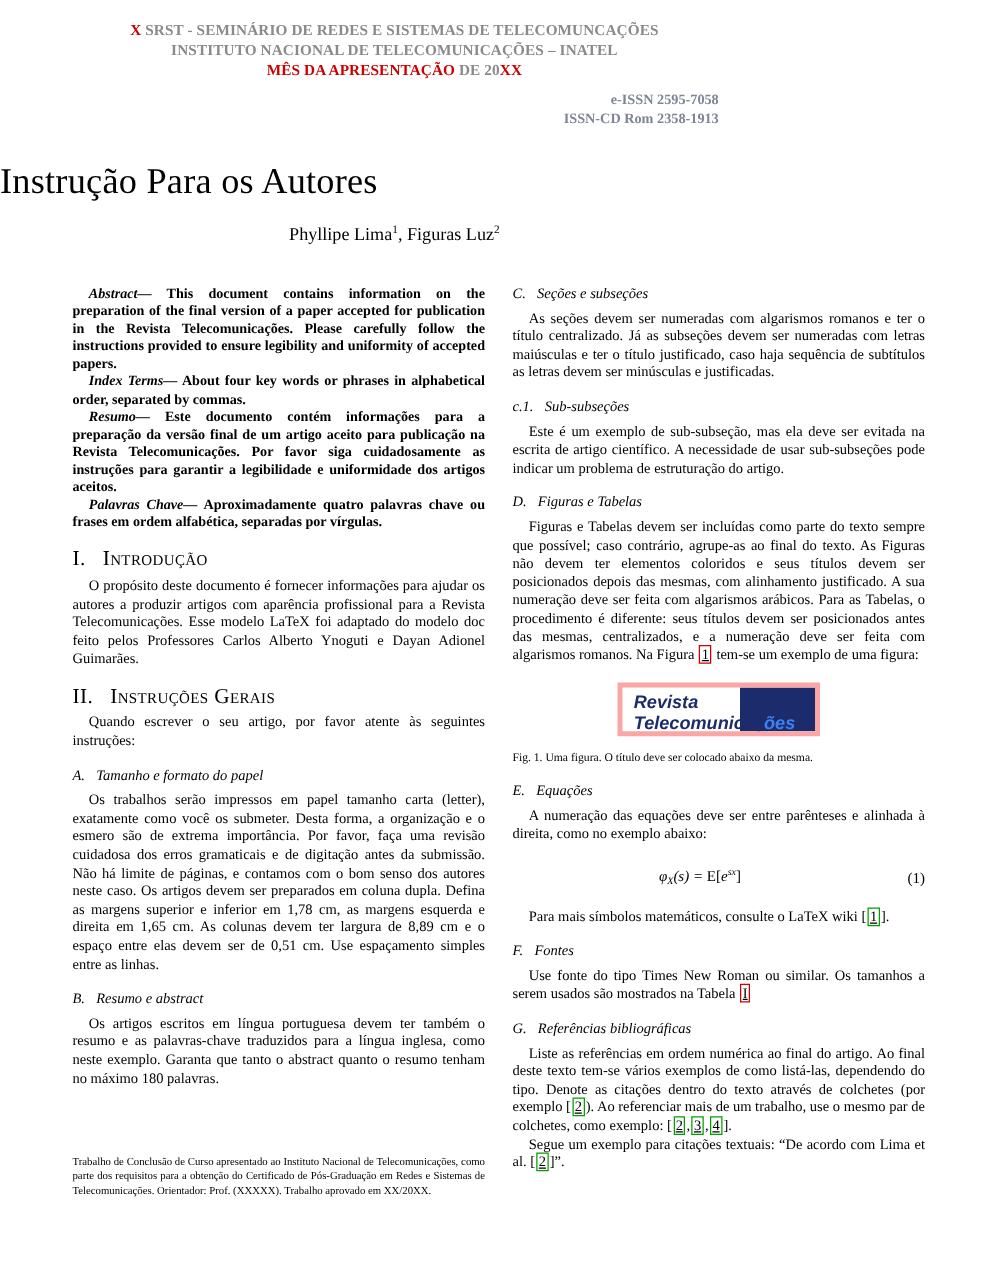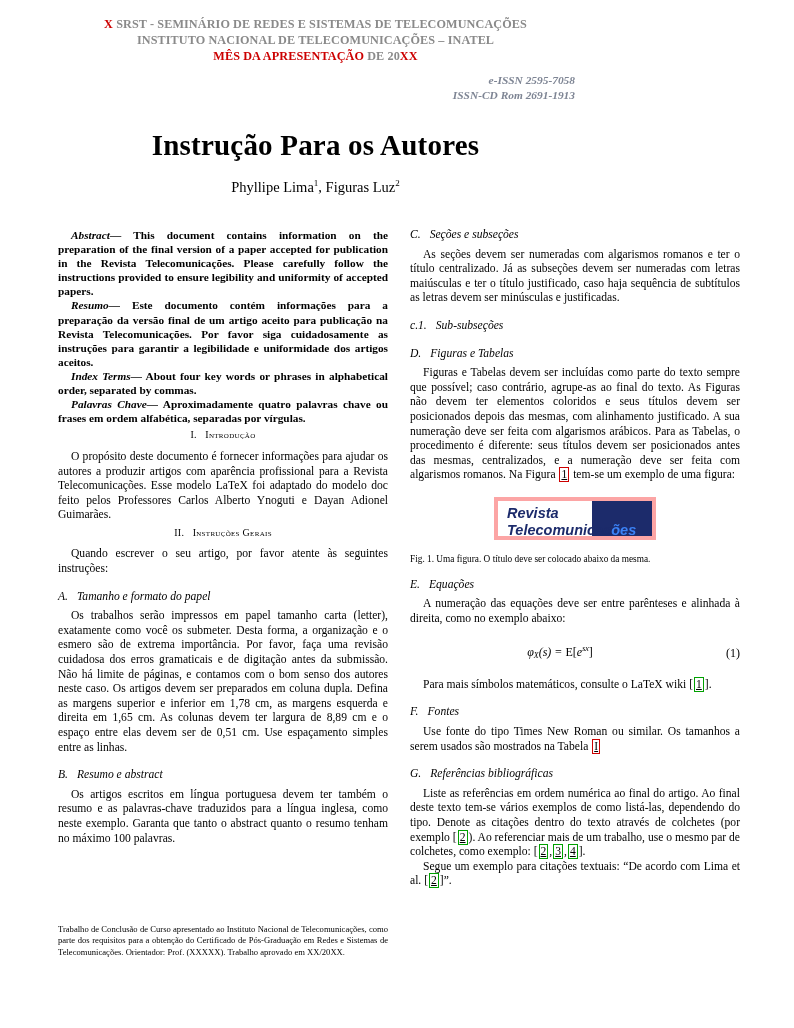--- a/index.html
+++ b/index.html
@@ -40,34 +40,33 @@
   .conf-line.l1 { font-weight: normal; color: #8a8a8a; }
   .conf-line.l2 { font-weight: normal; color: #8a8a8a; }
   .red { color: #cc0000; font-weight: bold; }
   .gray-b { color: #8a8a8a; font-weight: bold; }
 
   .issn-block {
     text-align: right;
     padding-right: 56px;
     margin-top: 9px;
     line-height: 15px;
-    font-style: italic;
   }
   .issn-line {
     font-size: 11.4px;
     color: #7e8594;
     font-weight: bold;
     font-family: "Liberation Serif", serif;
   }
 
   
   .paper-title {
-    text-align: center;
+    text-align: left;
     font-size: 29px;
-    font-weight: bold;
+    font-weight: normal;
     margin-top: 26px;
     letter-spacing: 0.2px;
     font-family: "Liberation Serif", serif;
   }
   .authors {
     text-align: center;
     font-size: 14.5px;
     margin-top: 16px;
     font-family: "Liberation Serif", serif;
   }
@@ -103,23 +102,22 @@
     text-align: justify;
     font-size: 11.3px;
     line-height: 14.1px;
   }
   .abs-lead {
     font-style: italic;
     font-weight: bold;
   }
 
   .sec-head {
-    text-align: center;
-    margin: 3px 0 7px 0;
-    font-size: 10px;
+    margin: 15px 0 7px 0;
+    font-size: 17px;
     font-variant: small-caps;
     letter-spacing: 0.3px;
   }
   .sec-head .num { font-variant: normal; }
 
   .subsec-head {
     margin: 13px 0 5px 0;
     font-style: italic;
     font-size: 11.6px;
     text-align: left;
@@ -228,60 +226,61 @@
 <div class="page">
 
   <div class="conf-header">
     <div class="conf-line l1"><span class="red">X</span><span class="gray-b"> SRST - SEMINÁRIO DE REDES E SISTEMAS DE TELECOMUNCAÇÕES</span></div>
     <div class="conf-line l2"><span class="gray-b">INSTITUTO NACIONAL DE TELECOMUNICAÇÕES – INATEL</span></div>
     <div class="conf-line"><span class="red">MÊS DA APRESENTAÇÃO</span><span class="gray-b"> DE 20</span><span class="red">XX</span></div>
   </div>
 
   <div class="issn-block">
     <div class="issn-line">e-ISSN 2595-7058</div>
-    <div class="issn-line">ISSN-CD Rom 2691-1913</div>
+    <div class="issn-line">ISSN-CD Rom 2358-1913</div>
   </div>
 
   <div class="paper-title">Instrução Para os Autores</div>
   <div class="authors">
     <span>Phyllipe Lima</span><sup>1</sup><span>, </span><span>Figuras Luz</span><sup>2</sup>
   </div>
 
   <div class="columns">
 
     <div class="col">
 
       <p class="abstract-p"><span class="abs-lead">Abstract—</span><span> This document contains information on the preparation of the final version of a paper accepted for publication in the Revista Telecomunicações. Please carefully follow the instructions provided to ensure legibility and uniformity of accepted papers.</span></p>
 
+      <p class="abstract-p"><span class="abs-lead">Index Terms—</span><span> About four key words or phrases in alphabetical order, separated by commas.</span></p>
+
       <p class="abstract-p"><span class="abs-lead">Resumo—</span><span>  Este documento contém informações para a preparação da versão final de um artigo aceito para publicação na Revista Telecomunicações. Por favor siga cuidadosamente as instruções para garantir a legibilidade e uniformidade dos artigos aceitos.</span></p>
-
-      <p class="abstract-p"><span class="abs-lead">Index Terms—</span><span> About four key words or phrases in alphabetical order, separated by commas.</span></p>
 
       <p class="abstract-p"><span class="abs-lead">Palavras Chave—</span><span> Aproximadamente quatro palavras chave ou frases em ordem alfabética, separadas por vírgulas.</span></p>
 
       <div class="sec-head"><span class="num">I.</span>&nbsp;&nbsp;&nbsp;<span>Introdução</span></div>
       <p class="body-p">O propósito deste documento é fornecer informações para ajudar os autores a produzir artigos com aparência profissional para a Revista Telecomunicações. Esse modelo LaTeX foi adaptado do modelo doc feito pelos Professores Carlos Alberto Ynoguti e Dayan Adionel Guimarães.</p>
 
       <div class="sec-head"><span class="num">II.</span>&nbsp;&nbsp;&nbsp;<span>Instruções Gerais</span></div>
       <p class="body-p">Quando escrever o seu artigo, por favor atente às seguintes instruções:</p>
 
       <div class="subsec-head"><span class="letter">A.</span><span class="stext">Tamanho e formato do papel</span></div>
       <p class="body-p">Os trabalhos serão impressos em papel tamanho carta (letter), exatamente como você os submeter. Desta forma, a organização e o esmero são de extrema importância. Por favor, faça uma revisão cuidadosa dos erros gramaticais e de digitação antes da submissão. Não há limite de páginas, e contamos com o bom senso dos autores neste caso. Os artigos devem ser preparados em coluna dupla. Defina as margens superior e inferior em 1,78 cm, as margens esquerda e direita em 1,65 cm. As colunas devem ter largura de 8,89 cm e o espaço entre elas devem ser de 0,51 cm. Use espaçamento simples entre as linhas.</p>
 
       <div class="subsec-head"><span class="letter">B.</span><span class="stext">Resumo e abstract</span></div>
-      <p class="body-p">Os artigos escritos em língua portuguesa devem ter também o resumo e as palavras-chave traduzidos para a língua inglesa, como neste exemplo. Garanta que tanto o abstract quanto o resumo tenham no máximo 100 palavras.</p>
+      <p class="body-p">Os artigos escritos em língua portuguesa devem ter também o resumo e as palavras-chave traduzidos para a língua inglesa, como neste exemplo. Garanta que tanto o abstract quanto o resumo tenham no máximo 180 palavras.</p>
 
     </div>
 
     <div class="col">
 
       <div class="subsec-head" style="margin-top:0"><span class="letter">C.</span><span class="stext">Seções e subseções</span></div>
       <p class="body-p">As seções devem ser numeradas com algarismos romanos e ter o título centralizado. Já as subseções devem ser numeradas com letras maiúsculas e ter o título justificado, caso haja sequência de subtítulos as letras devem ser minúsculas e justificadas.</p>
 
       <div class="subsec-head"><span class="letter">c.1.</span><span class="stext">Sub-subseções</span></div>
+      <p class="body-p">Este é um exemplo de sub-subseção, mas ela deve ser evitada na escrita de artigo científico. A necessidade de usar sub-subseções pode indicar um problema de estruturação do artigo.</p>
 
       <div class="subsec-head"><span class="letter">D.</span><span class="stext">Figuras e Tabelas</span></div>
       <p class="body-p"><span>Figuras e Tabelas devem ser incluídas como parte do texto sempre que possível; caso contrário, agrupe-as ao final do texto. As Figuras não devem ter elementos coloridos e seus títulos devem ser posicionados depois das mesmas, com alinhamento justificado. A sua numeração deve ser feita com algarismos arábicos. Para as Tabelas, o procedimento é diferente: seus títulos devem ser posicionados antes das mesmas, centralizados, e a numeração deve ser feita com algarismos romanos. Na Figura </span><a class="lnk-red" href="#">1</a><span> tem-se um exemplo de uma figura:</span></p>
 
       <div class="figure-wrap">
         <div class="logo">
           <div class="navy"></div>
           <div class="logotext">
             <div>Revista</div>
             <div class="lt2"><span>Telecomunicaç</span><span class="lt-over">ões</span></div>

